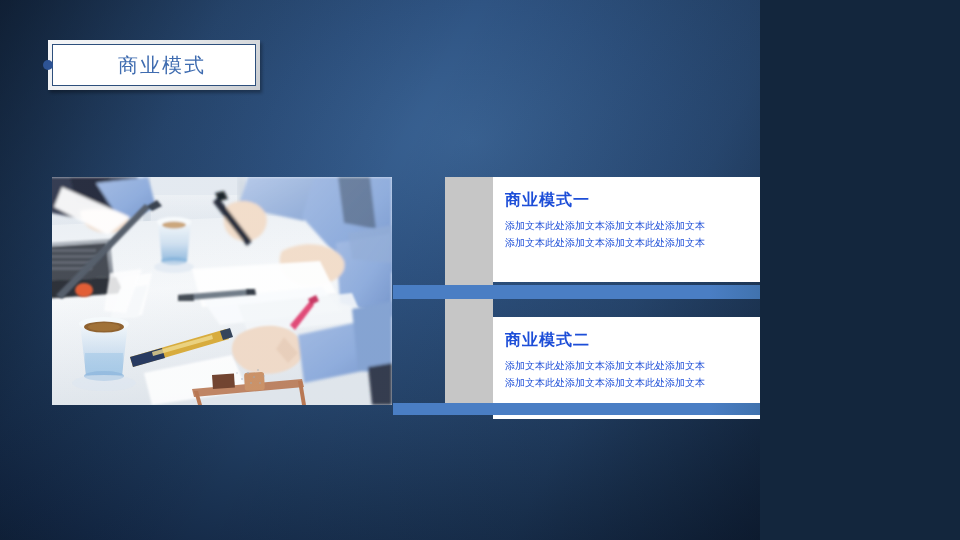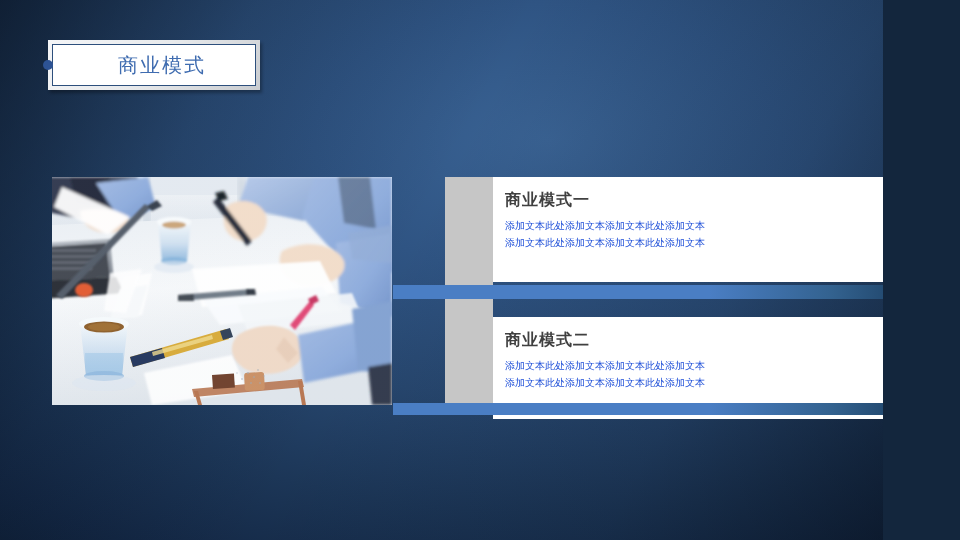--- a/index.html
+++ b/index.html
@@ -4,21 +4,21 @@
 <style>
   html,body{margin:0;padding:0;}
   body{
     width:960px;height:540px;overflow:hidden;
     font-family:"Liberation Sans","DejaVu Sans",sans-serif;
     background:#13263d;
   }
 
   
   .slide{
-    position:relative;width:883px;height:540px;overflow:hidden;
+    position:relative;width:760px;height:540px;overflow:hidden;
     background:
       radial-gradient(ellipse 120% 115% at 62% 26%,
         #3a6394 0%,
         #2f5483 22%,
         #27476f 42%,
         #1c3657 60%,
         #132744 76%,
         #0c1c31 90%,
         #081524 100%);
   }
@@ -73,21 +73,21 @@
   }
 
   
   .panel{
     position:absolute;left:493px;width:410px;background:#ffffff;
   }
   .panel.one{top:177px;height:105px;}
   .panel.two{top:317px;height:102px;}
   .panel-inner{padding:14px 18px 10px 12px;}
   .panel-head{
-    font-size:16px;font-weight:bold;color:#404040;letter-spacing:1px;
+    font-size:16px;font-weight:bold;color:#1d4ed8;letter-spacing:1px;
     font-family:"DejaVu Sans","Liberation Sans",sans-serif;
     margin:0 0 8px 0;line-height:1.1;
   }
   .panel-line{
     font-size:10px;color:#1d4ed8;line-height:1.78;
     font-family:"DejaVu Sans","Liberation Sans",sans-serif;
     white-space:nowrap;
   }
 
   

